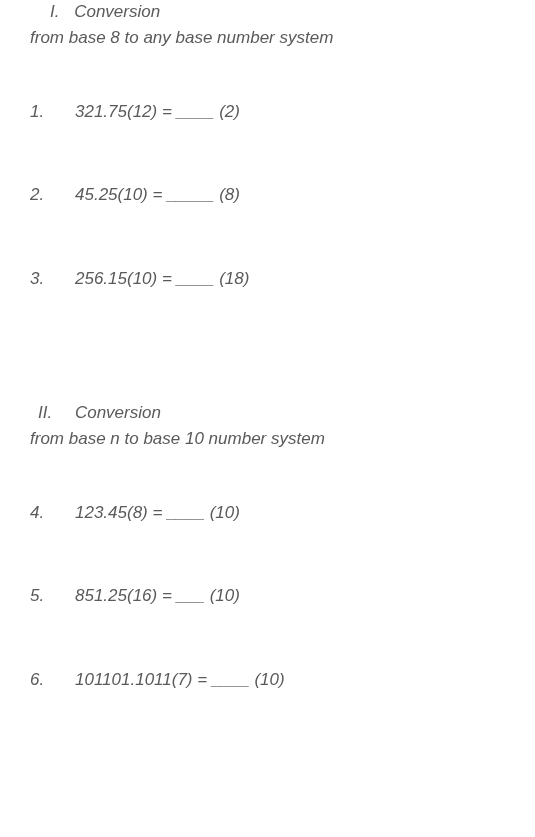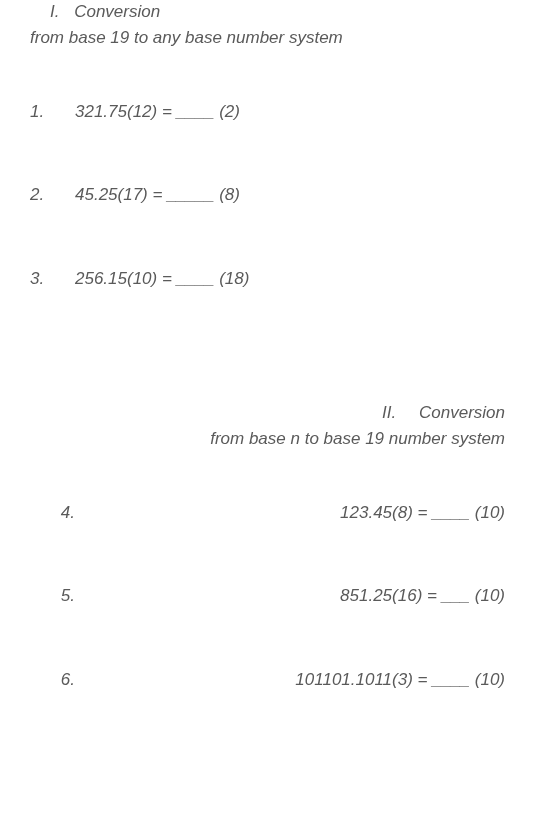--- a/index.html
+++ b/index.html
@@ -40,65 +40,64 @@
     }
     .problem-num {
       width: 45px;
       flex-shrink: 0;
     }
     .problem-text {
       flex: 1;
     }
     .section2 {
       margin-top: 110px;
-      text-align: right;
     }
     .section2 .roman {
       margin-left: 8px;
       margin-right: 18px;
     }
   </style>
 </head>
 <body>
 
 <div class="section-header">
   <span class="roman">I.</span>
   <span class="section-title">Conversion</span>
-  <span class="section-subtitle">from base 19 to any base number system</span>
+  <span class="section-subtitle">from base 8 to any base number system</span>
 </div>
 
 <div class="problem">
   <span class="problem-num">1.</span>
   <span class="problem-text">321.75(12) = ____ (2)</span>
 </div>
 
 <div class="problem">
   <span class="problem-num">2.</span>
-  <span class="problem-text">45.25(17) = _____ (8)</span>
+  <span class="problem-text">45.25(10) = _____ (8)</span>
 </div>
 
 <div class="problem">
   <span class="problem-num">3.</span>
   <span class="problem-text">256.15(10) = ____ (18)</span>
 </div>
 
 <div class="section2">
   <div class="section-header">
     <span class="roman">II.</span>
     <span class="section-title">Conversion</span>
-    <span class="section-subtitle">from base n to base  19 number system</span>
+    <span class="section-subtitle">from base n to base  10 number system</span>
   </div>
 
   <div class="problem">
     <span class="problem-num">4.</span>
     <span class="problem-text">123.45(8) = ____ (10)</span>
   </div>
 
   <div class="problem">
     <span class="problem-num">5.</span>
     <span class="problem-text">851.25(16) = ___ (10)</span>
   </div>
 
   <div class="problem" style="margin-bottom:0;">
     <span class="problem-num">6.</span>
-    <span class="problem-text">101101.1011(3) = ____ (10)</span>
+    <span class="problem-text">101101.1011(7) = ____ (10)</span>
   </div>
 </div>
 
 </body></html>

